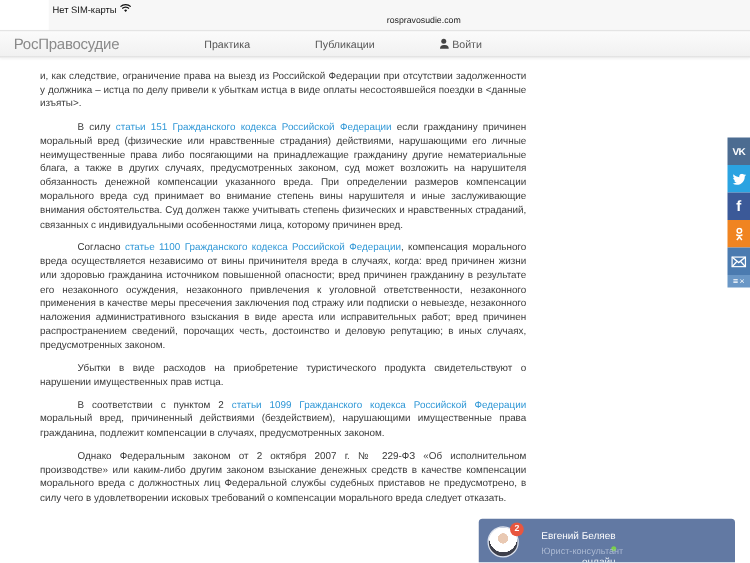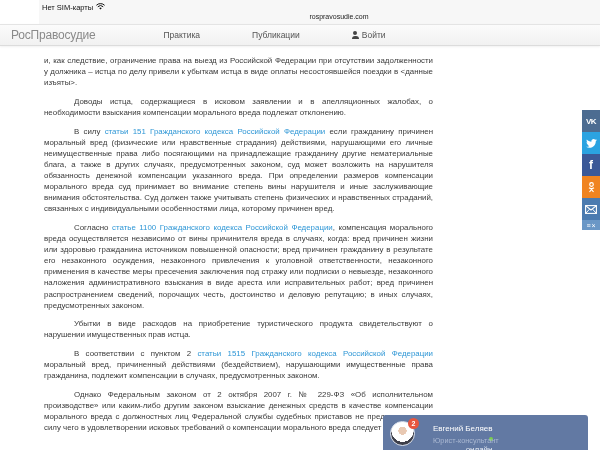--- a/index.html
+++ b/index.html
@@ -29,21 +29,21 @@
   }
   .brand { margin-left: 11px; font-size: 12px; color: #8a8a8a; font-weight: normal; letter-spacing: -0.2px; }
   .nav-item { font-size: 8.5px; color: #555; margin-left: 20px; display: flex; align-items: center; gap: 3px; }
   .nav-item.first { margin-left: 36px; }
   .user-icon { width: 7px; height: 8px; position: relative; display: inline-block; }
   .user-icon::before { content: ""; position: absolute; left: 1.5px; top: 0; width: 4px; height: 4px; border-radius: 50%; background: #444; }
   .user-icon::after { content: ""; position: absolute; left: 0; top: 4.5px; width: 7px; height: 3.5px; border-radius: 3px 3px 0 0; background: #444; }
 
   
   .article {
-    position: absolute; left: 44px; top: 55px; width: 389px;
+    position: absolute; left: 32px; top: 55px; width: 389px;
     font-size: 7.9px; line-height: 11.1px; color: #3a3a3a;
   }
   .article p { text-align: justify; margin-bottom: 7.6px; }
   .article p .indent { display: inline-block; width: 30px; }
   .article a { color: #2f97d6; text-decoration: none; }
 
   
   .share-bar { position: absolute; left: 582px; top: 110px; width: 18px; }
   .share-btn { width: 18px; height: 22px; display: flex; align-items: center; justify-content: center; color: #fff; font-weight: bold; }
   .share-vk { background: #4c6c91; font-size: 8px; letter-spacing: -0.5px; }
@@ -105,25 +105,24 @@
     <span>Публикации</span>
   </span>
   <span class="nav-item">
     <span class="user-icon"></span>
     <span>Войти</span>
   </span>
 </div>
 
 <div class="article">
   <p><span>и, как следствие, ограничение права на выезд из Российской Федерации при отсутствии задолженности у должника – истца по делу привели к убыткам истца в виде оплаты несостоявшейся поездки в &lt;данные изъяты&gt;.</span></p>
-  <p><span class="indent"></span><span>Доводы истца, содержащиеся в исковом заявлении и в апелляционных жалобах, о необходимости взыскания компенсации морального вреда подлежат отклонению.</span></p>
   <p><span class="indent"></span><span>В силу </span><a>статьи 151 Гражданского кодекса Российской Федерации</a><span> если гражданину причинен моральный вред (физические или нравственные страдания) действиями, нарушающими его личные неимущественные права либо посягающими на принадлежащие гражданину другие нематериальные блага, а также в других случаях, предусмотренных законом, суд может возложить на нарушителя обязанность денежной компенсации указанного вреда. При определении размеров компенсации морального вреда суд принимает во внимание степень вины нарушителя и иные заслуживающие внимания обстоятельства. Суд должен также учитывать степень физических и нравственных страданий, связанных с индивидуальными особенностями лица, которому причинен вред.</span></p>
   <p><span class="indent"></span><span>Согласно </span><a>статье 1100 Гражданского кодекса Российской Федерации</a><span>, компенсация морального вреда осуществляется независимо от вины причинителя вреда в случаях, когда: вред причинен жизни или здоровью гражданина источником повышенной опасности; вред причинен гражданину в результате его незаконного осуждения, незаконного привлечения к уголовной ответственности, незаконного применения в качестве меры пресечения заключения под стражу или подписки о невыезде, незаконного наложения административного взыскания в виде ареста или исправительных работ; вред причинен распространением сведений, порочащих честь, достоинство и деловую репутацию; в иных случаях, предусмотренных законом.</span></p>
   <p><span class="indent"></span><span>Убытки в виде расходов на приобретение туристического продукта свидетельствуют о нарушении имущественных прав истца.</span></p>
-  <p><span class="indent"></span><span>В соответствии с пунктом 2 </span><a>статьи 1515 Гражданского кодекса Российской Федерации</a><span> моральный вред, причиненный действиями (бездействием), нарушающими имущественные права гражданина, подлежит компенсации в случаях, предусмотренных законом.</span></p>
+  <p><span class="indent"></span><span>В соответствии с пунктом 2 </span><a>статьи 1099 Гражданского кодекса Российской Федерации</a><span> моральный вред, причиненный действиями (бездействием), нарушающими имущественные права гражданина, подлежит компенсации в случаях, предусмотренных законом.</span></p>
   <p><span class="indent"></span><span>Однако Федеральным законом от 2 октября 2007 г. № 229-ФЗ «Об исполнительном производстве» или каким-либо другим законом взыскание денежных средств в качестве компенсации морального вреда с должностных лиц Федеральной службы судебных приставов не предусмотрено, в силу чего в удовлетворении исковых требований о компенсации морального вреда следует отказать.</span></p>
 </div>
 
 <div class="share-bar">
   <div class="share-btn share-vk">
     <span>VK</span>
   </div>
   <div class="share-btn share-tw">
     <svg width="11" height="9" viewBox="0 0 24 20">
         <path fill="#fff" d="M24 2.4c-.9.4-1.8.6-2.8.8 1-.6 1.8-1.6 2.2-2.7-1 .6-2 1-3.1 1.2C19.3.7 18 0 16.6 0c-2.7 0-4.9 2.2-4.9 4.9 0 .4 0 .8.1 1.1C7.7 5.8 4.1 3.9 1.7.9c-.4.7-.7 1.6-.7 2.5 0 1.7.9 3.2 2.2 4.1-.8 0-1.6-.2-2.2-.6v.1c0 2.4 1.7 4.4 3.9 4.8-.4.1-.8.2-1.3.2-.3 0-.6 0-.9-.1.6 2 2.4 3.4 4.6 3.4-1.7 1.3-3.8 2.1-6.1 2.1H0c2.2 1.4 4.8 2.2 7.5 2.2 9.1 0 14-7.5 14-14v-.6c1-.7 1.8-1.6 2.5-2.6z"></path>

